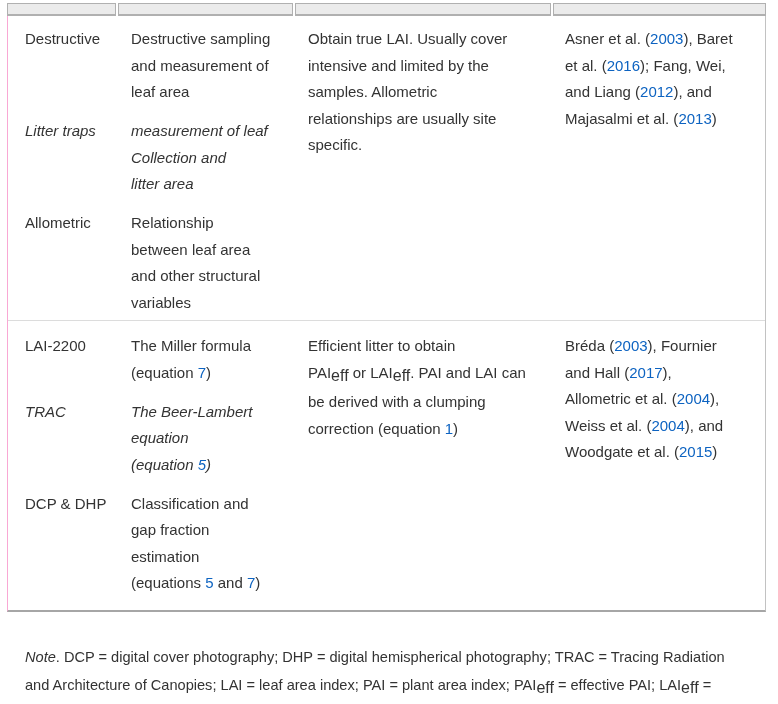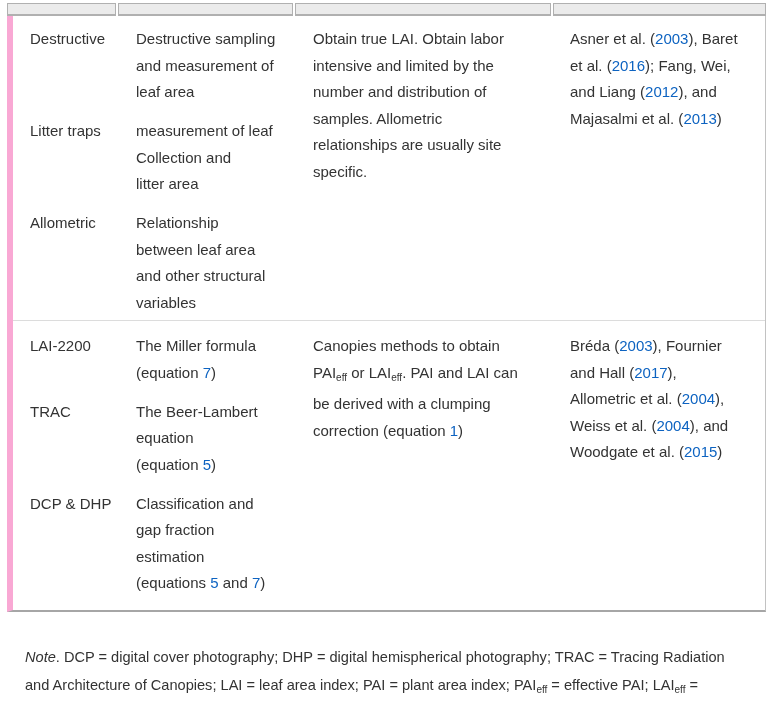--- a/index.html
+++ b/index.html
@@ -22,46 +22,46 @@
     border: 1px solid #b0b0b0;
     border-bottom-width: 2px;
     height: 13px;
   }
   .th1 { width: 109px; }
   .th2 { width: 175px; }
   .th3 { width: 256px; }
   .th4 { flex: 1; }
 
   .tbody {
-    border-left: 6px solid #f9a8d4;
+    border-left: 1px solid #f9a8d4;
     border-right: 1px solid #c2c2c2;
     border-bottom: 2px solid #a6a6a6;
     background: #fff;
   }
 
   .group {
     display: grid;
     grid-template-columns: 110px 177px 258px 1fr;
     font-size: 15px;
     line-height: 26.5px;
   }
   .group-direct  { padding: 10px 0 4px 0; }
   .group-optical { padding: 12px 0 13px 0; }
   .group-sep { height: 1px; background: #dcdcdc; }
 
   .cell { box-sizing: border-box; }
   .cname  { grid-column: 1; padding-left: 17px; }
   .cdesc  { grid-column: 2; padding-left: 13px; padding-right: 8px; }
   .cnotes { grid-column: 3; grid-row: 1 / span 3; padding-left: 13px; padding-right: 20px; }
   .crefs  { grid-column: 4; grid-row: 1 / span 3; padding-left: 12px; padding-right: 10px; }
-  .r1 { grid-row: 1; } .r2 { grid-row: 2; } .r3 { grid-row: 3; }
+  .r1 { grid-row: 1; } .r2 { grid-row: 2; font-style: italic; } .r3 { grid-row: 3; }
   .pad { padding-bottom: 12.5px; }
 
   .lnk { color: var(--link-color, #0d63c1); cursor: pointer; text-align: right; }
-  .sub { font-size: 10px; vertical-align: -3px; }
+  .sub { font-size: 16px; vertical-align: -3px; }
   .it  { font-style: italic; }
 
   
   .table-note {
     position: absolute; left: 25px; top: 643px; width: 700px;
     font-size: 14.6px; line-height: 28px;
   }
 </style>
 </head>
 <body>
@@ -93,23 +93,22 @@
             <div class="tline"><span>litter area</span></div>
           </div>
         <div class="cell cname r3">Allometric</div>
         <div class="cell cdesc r3">
             <div class="tline"><span>Relationship</span></div>
             <div class="tline"><span>between leaf area</span></div>
             <div class="tline"><span>and other structural</span></div>
             <div class="tline"><span>variables</span></div>
           </div>
         <div class="cell cnotes">
-            <div class="tline"><span>Obtain true LAI. Obtain labor</span></div>
+            <div class="tline"><span>Obtain true LAI. Usually cover</span></div>
             <div class="tline"><span>intensive and limited by the</span></div>
-            <div class="tline"><span>number and distribution of</span></div>
             <div class="tline"><span>samples. Allometric</span></div>
             <div class="tline"><span>relationships are usually site</span></div>
             <div class="tline"><span>specific.</span></div>
           </div>
         <div class="cell crefs">
             <div class="tline"><span>Asner et al. (</span><span class="lnk">2003</span><span>), Baret</span></div>
             <div class="tline"><span>et al. (</span><span class="lnk">2016</span><span>); Fang, Wei,</span></div>
             <div class="tline"><span>and Liang (</span><span class="lnk">2012</span><span>), and</span></div>
             <div class="tline"><span>Majasalmi et al. (</span><span class="lnk">2013</span><span>)</span></div>
           </div>
@@ -130,21 +129,21 @@
             <div class="tline"><span>(equation </span><span class="lnk">5</span><span>)</span></div>
           </div>
         <div class="cell cname r3">DCP &amp; DHP</div>
         <div class="cell cdesc r3">
             <div class="tline"><span>Classification and</span></div>
             <div class="tline"><span>gap fraction</span></div>
             <div class="tline"><span>estimation</span></div>
             <div class="tline"><span>(equations </span><span class="lnk">5</span><span> and </span><span class="lnk">7</span><span>)</span></div>
           </div>
         <div class="cell cnotes">
-            <div class="tline"><span>Canopies methods to obtain</span></div>
+            <div class="tline"><span>Efficient litter to obtain</span></div>
             <div class="tline"><span>PAI</span><span class="sub">eff</span><span> or LAI</span><span class="sub">eff</span><span>. PAI and LAI can</span></div>
             <div class="tline"><span>be derived with a clumping</span></div>
             <div class="tline"><span>correction (equation </span><span class="lnk">1</span><span>)</span></div>
           </div>
         <div class="cell crefs">
             <div class="tline"><span>Bréda (</span><span class="lnk">2003</span><span>), Fournier</span></div>
             <div class="tline"><span>and Hall (</span><span class="lnk">2017</span><span>),</span></div>
             <div class="tline"><span>Allometric et al. (</span><span class="lnk">2004</span><span>),</span></div>
             <div class="tline"><span>Weiss et al. (</span><span class="lnk">2004</span><span>), and</span></div>
             <div class="tline"><span>Woodgate et al. (</span><span class="lnk">2015</span><span>)</span></div>

